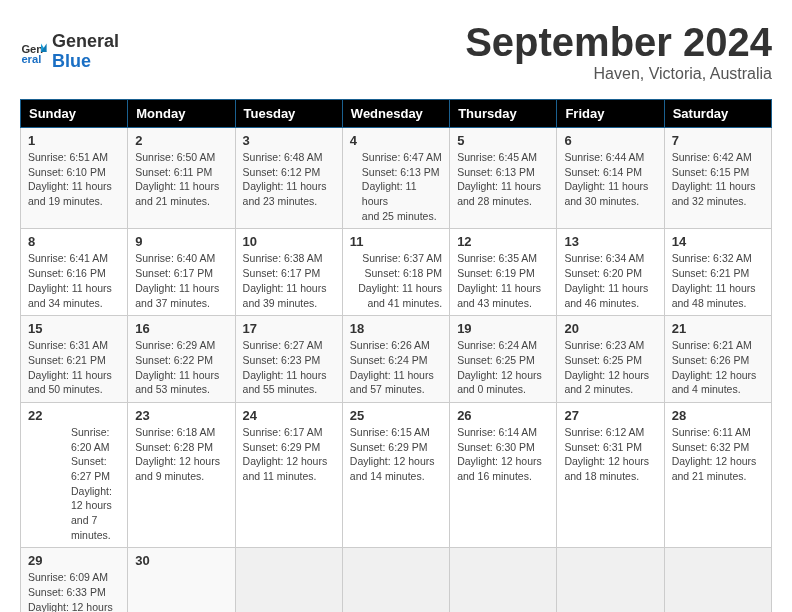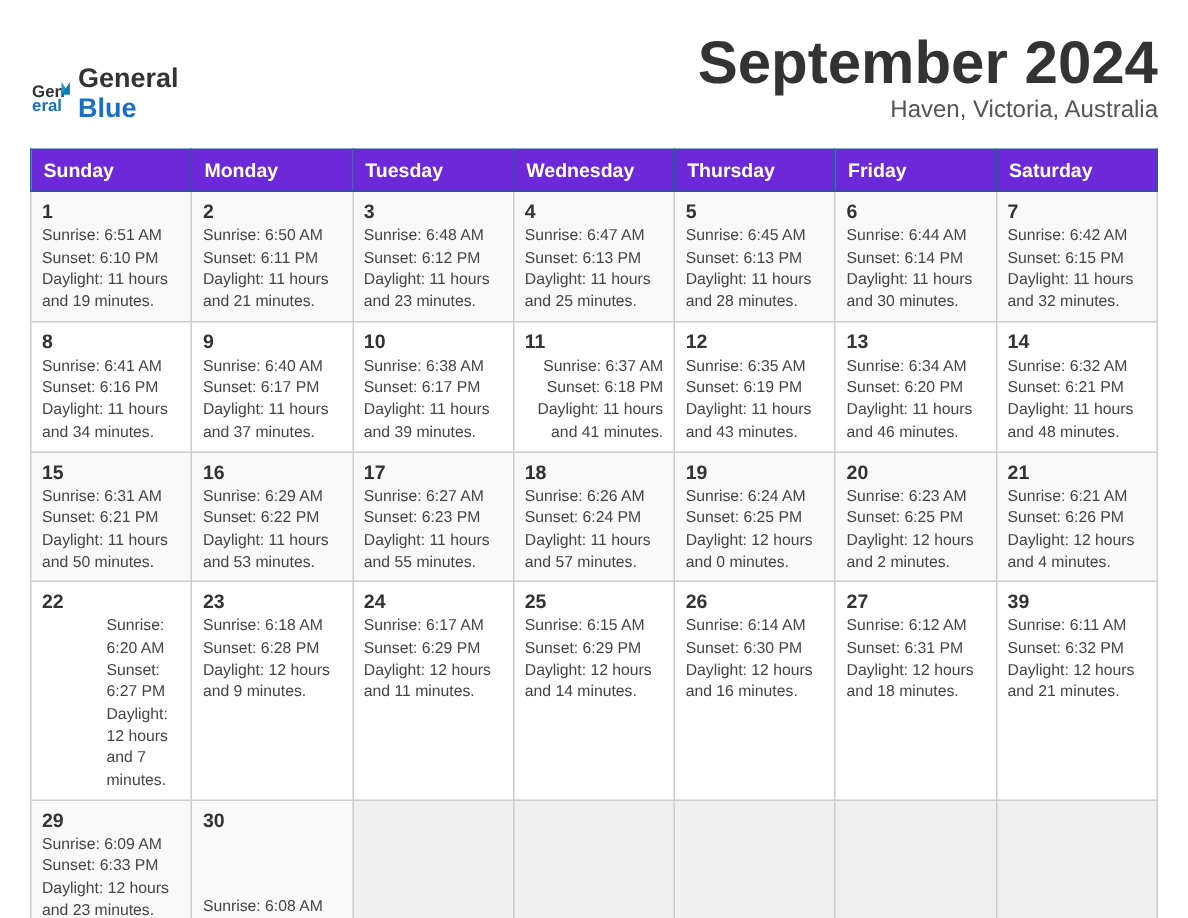--- a/index.html
+++ b/index.html
@@ -6,21 +6,21 @@
     body {
       font-family: Arial, sans-serif;
       background: #fff;
       width: 792px;
       min-height: 612px;
       padding: 20px;
     }
     .header {
       display: flex;
       justify-content: space-between;
-      align-items: flex-end;
+      align-items: center;
       margin-bottom: 16px;
     }
     .logo {
       display: flex;
       align-items: center;
       gap: 4px;
     }
     .logo-icon {
       width: 28px;
       height: 28px;
@@ -36,21 +36,21 @@
     .location {
       font-size: 16px;
       color: #555;
     }
     table {
       width: 100%;
       border-collapse: collapse;
       font-size: 11px;
     }
     thead tr th {
-      background-color: #6d28d9;
+      background-color: #000000;
       color: #fff;
       text-align: left;
       padding: 6px 8px;
       font-size: 13px;
       font-weight: bold;
       border: 1px solid #1a6090;
     }
     tbody tr td {
       vertical-align: top;
       padding: 5px 7px;
@@ -132,21 +132,21 @@
         </td>
         <td>
           <span class="day-num">3</span>
           <div class="day-info" style="white-space: pre-line;">Sunrise: 6:48 AM
 Sunset: 6:12 PM
 Daylight: 11 hours
 and 23 minutes.</div>
         </td>
         <td>
           <span class="day-num">4</span>
-          <div class="day-info" style="white-space: pre-line;">Sunrise: 6:47 AM
+          <div class="day-info" style="white-space: pre-line; margin-left: 12px;">Sunrise: 6:47 AM
 Sunset: 6:13 PM
 Daylight: 11 hours
 and 25 minutes.</div>
         </td>
         <td>
           <span class="day-num">5</span>
           <div class="day-info" style="white-space: pre-line;">Sunrise: 6:45 AM
 Sunset: 6:13 PM
 Daylight: 11 hours
 and 28 minutes.</div>
@@ -305,21 +305,21 @@
 and 16 minutes.</div>
         </td>
         <td>
           <span class="day-num">27</span>
           <div class="day-info" style="white-space: pre-line;">Sunrise: 6:12 AM
 Sunset: 6:31 PM
 Daylight: 12 hours
 and 18 minutes.</div>
         </td>
         <td>
-          <span class="day-num">39</span>
+          <span class="day-num">28</span>
           <div class="day-info" style="white-space: pre-line;">Sunrise: 6:11 AM
 Sunset: 6:32 PM
 Daylight: 12 hours
 and 21 minutes.</div>
         </td>
       </tr>
       <tr>
         <td>
           <span class="day-num">29</span>
           <div class="day-info" style="white-space: pre-line;">Sunrise: 6:09 AM

